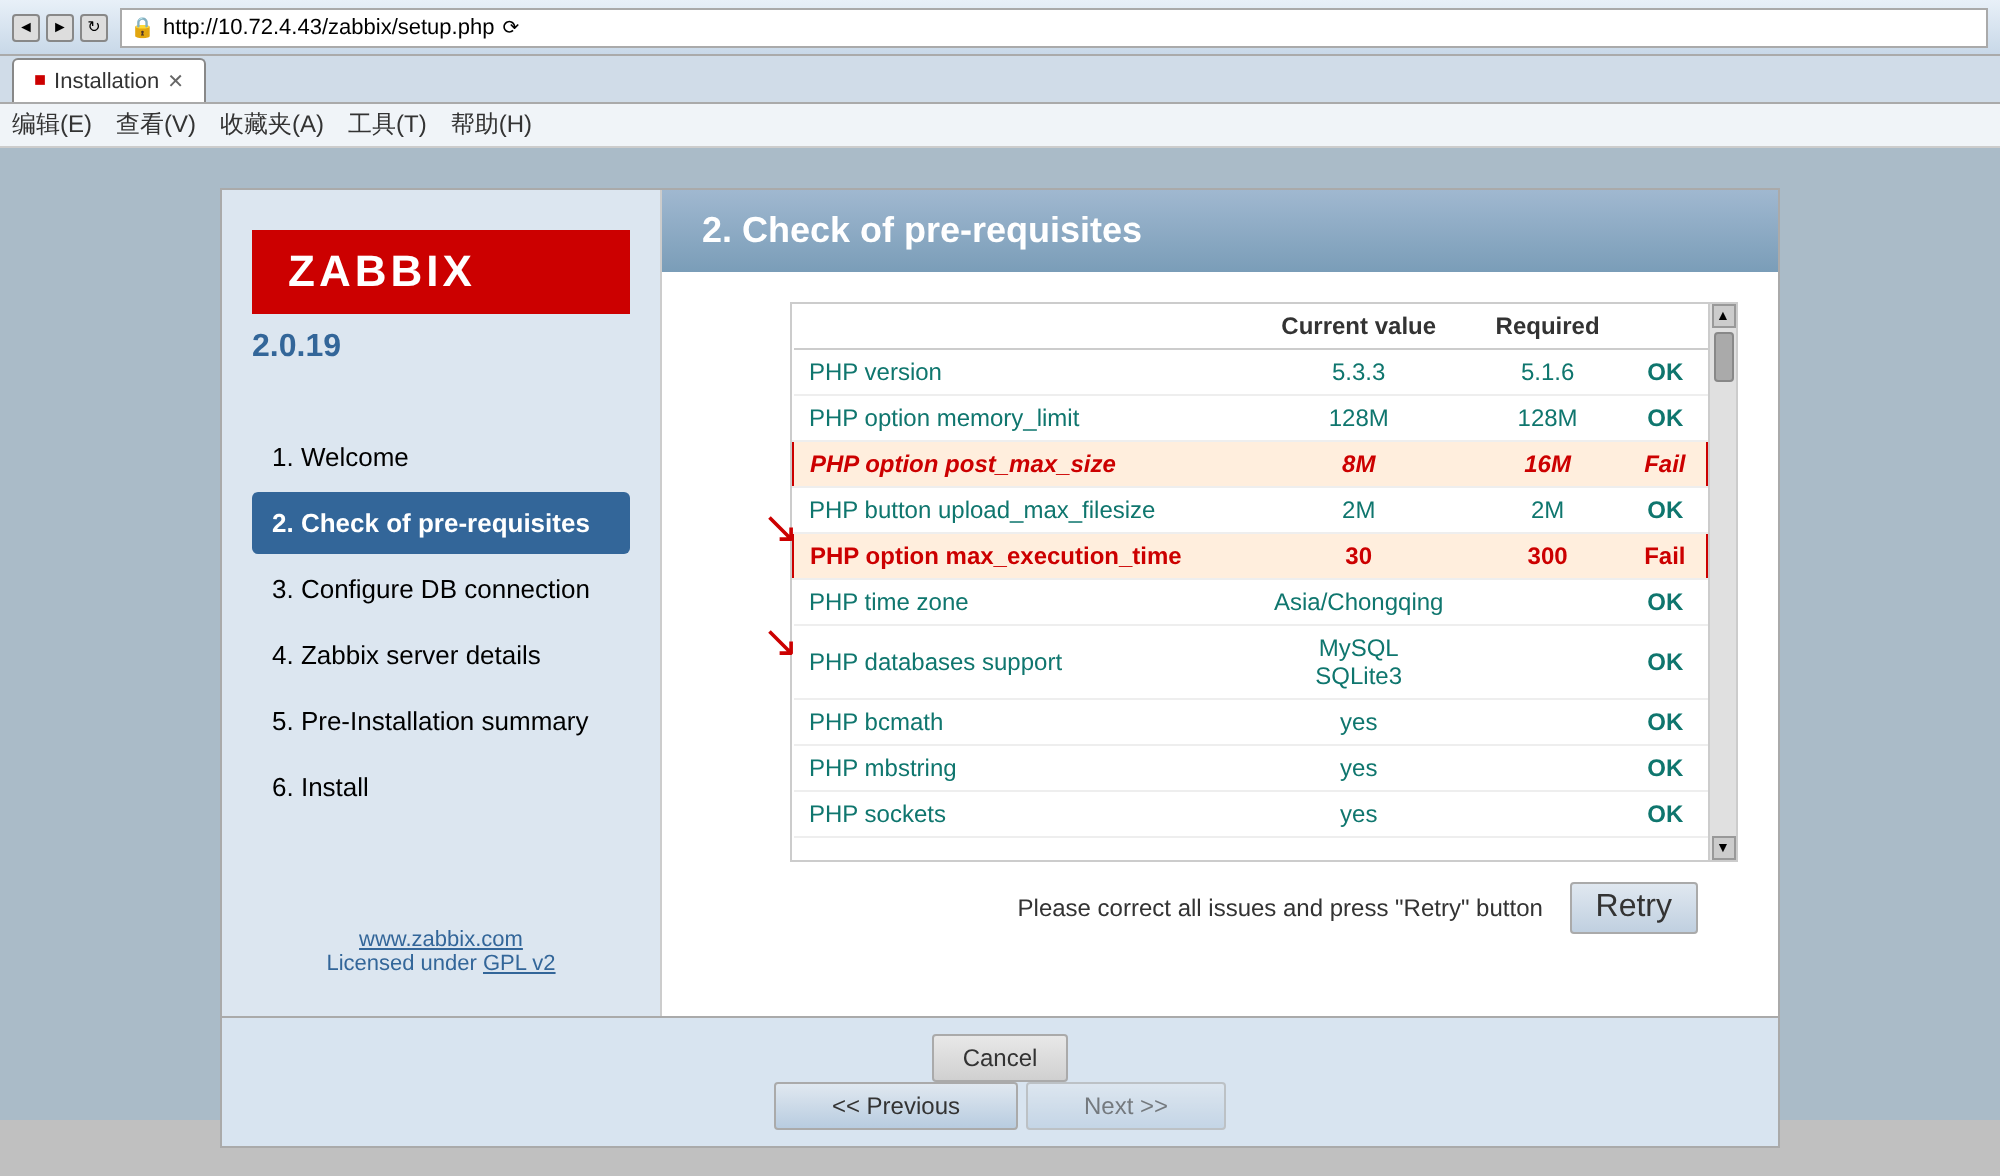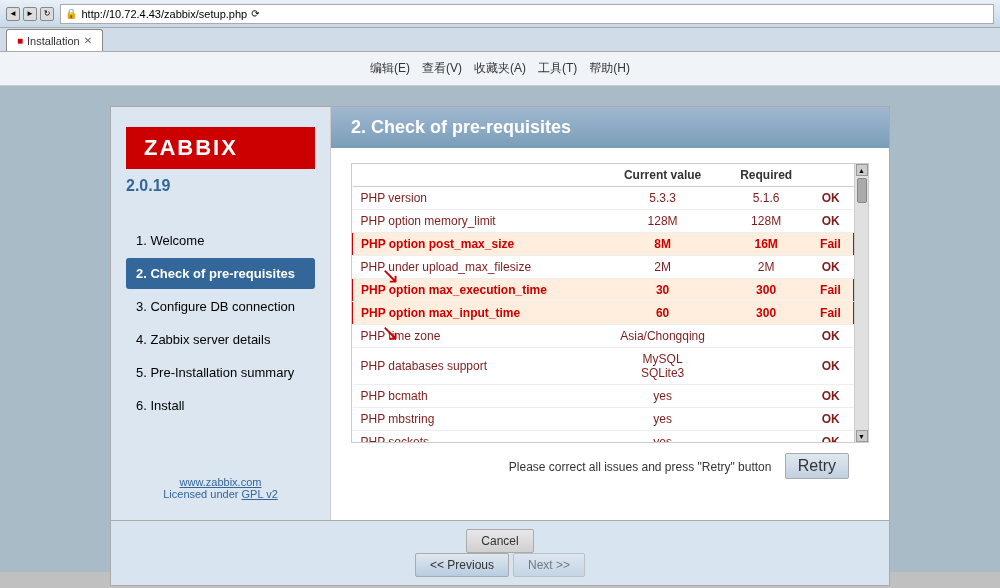--- a/index.html
+++ b/index.html
@@ -73,23 +73,22 @@
       color: #666;
     }
     .menu-bar {
       background: #f0f4f8;
       padding: 2px 6px;
       display: flex;
       gap: 12px;
       font-size: 12px;
       color: #333;
       border-bottom: 1px solid #ccc;
-      height: 34px;
+      height: 22px;
       align-items: center;
-      justify-content: center;
     }
 
     
     .page-content {
       background: #aabbc8;
       width: 100%;
       height: calc(588px - 102px);
       display: flex;
       align-items: flex-start;
       justify-content: center;
@@ -194,21 +193,21 @@
       font-weight: bold;
       color: #333;
       border-bottom: 1px solid #ccc;
     }
     .prereq-table th:not(:first-child) {
       text-align: center;
     }
     .prereq-table td {
       padding: 4px 8px;
       border-bottom: 1px solid #eee;
-      color: #7f1d1d;
+      color: #0f766e;
     }
     .prereq-table td:not(:first-child) {
       text-align: center;
     }
     .status-ok {
       color: #009900;
       font-weight: bold;
     }
     .status-fail {
       color: #cc0000;
@@ -259,21 +258,21 @@
       color: #333;
       border-radius: 2px;
     }
     .nav-btns {
       display: flex;
       gap: 4px;
     }
     .nav-btn {
       background: linear-gradient(to bottom, #e0e8f0, #b8cce0);
       border: 1px solid #aaa;
-      padding: 4px 14px;
+      padding: 4px 28px;
       cursor: pointer;
       font-size: 12px;
       color: #333;
       border-radius: 2px;
     }
     .nav-btn.disabled {
       opacity: 0.6;
       cursor: default;
     }
   </style>
@@ -337,21 +336,21 @@
           </div>
         </div>
       </div>
 
       <div class="right-panel">
         <div class="right-header">
           <span>2. Check of pre-requisites</span>
         </div>
 
         <div class="right-content">
-          <div style="display:flex; height:280px;">
+          <div style="display:flex; height:280px;margin-left:44px;">
             <div style="flex:1; overflow:hidden; border:1px solid #ccc; position:relative;">
               <table class="prereq-table">
                 <thead>
                   <tr>
                     <th></th>
                     <th>Current value</th>
                     <th>Required</th>
                     <th></th>
                   </tr>
                 </thead>
@@ -364,47 +363,41 @@
                     <td class="status-ok">OK</td>
                   </tr>
 
                   <tr>
                     <td>PHP option memory_limit</td>
                     <td>128M</td>
                     <td>128M</td>
                     <td class="status-ok">OK</td>
                   </tr>
 
-                  <tr class="row-fail" style="position:relative;">
+                  <tr class="row-fail" style="position:relative;font-style:italic;">
                     <td>PHP option post_max_size</td>
                     <td>8M</td>
                     <td>16M</td>
                     <td class="status-fail">Fail</td>
                   </tr>
 
                   <tr>
-                    <td>PHP under upload_max_filesize</td>
+                    <td>PHP button upload_max_filesize</td>
                     <td>2M</td>
                     <td>2M</td>
                     <td class="status-ok">OK</td>
                   </tr>
 
                   <tr class="row-fail">
                     <td>PHP option max_execution_time</td>
                     <td>30</td>
                     <td>300</td>
                     <td class="status-fail">Fail</td>
                   </tr>
 
-                  <tr class="row-fail">
-                    <td>PHP option max_input_time</td>
-                    <td>60</td>
-                    <td>300</td>
-                    <td class="status-fail">Fail</td>
-                  </tr>
 
                   <tr>
                     <td>PHP time zone</td>
                     <td>Asia/Chongqing</td>
                     <td></td>
                     <td class="status-ok">OK</td>
                   </tr>
 
                   <tr>
                     <td>PHP databases support</td>

